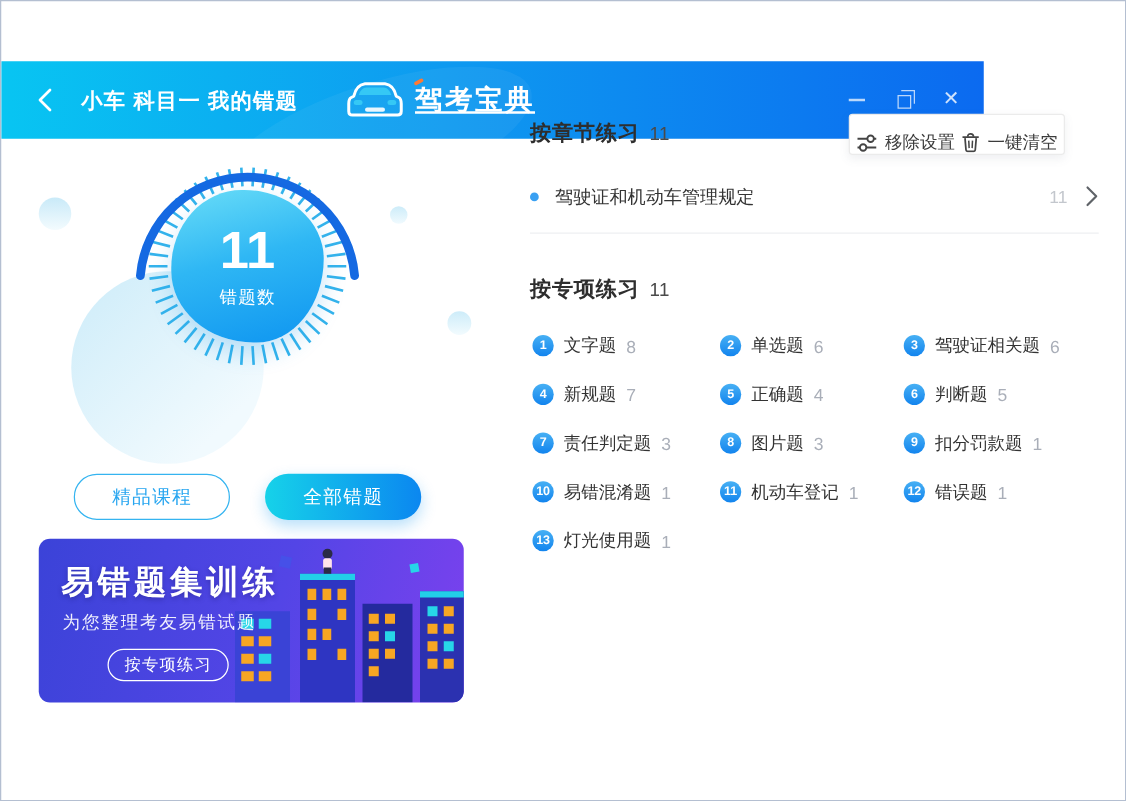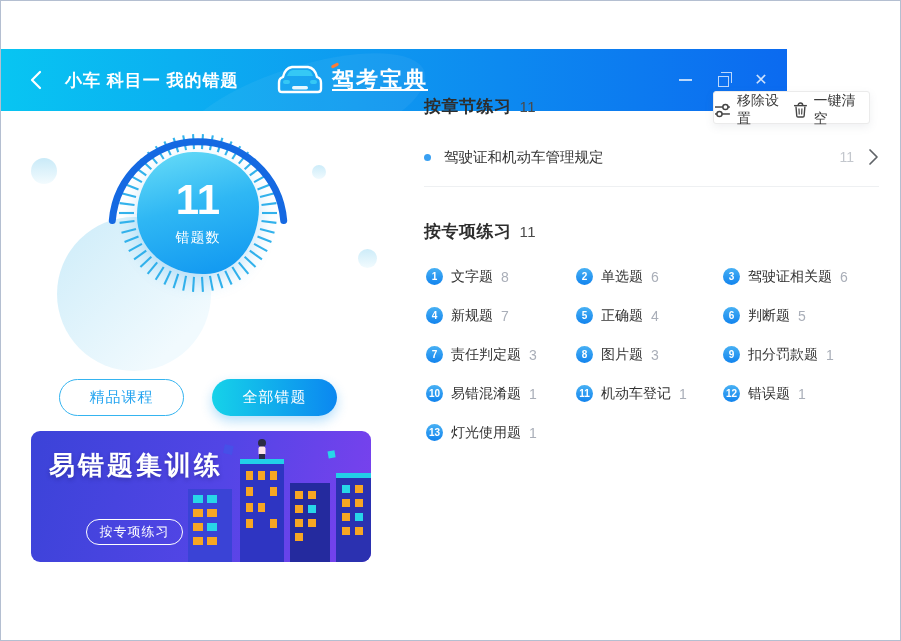--- a/index.html
+++ b/index.html
@@ -50,22 +50,22 @@
     background:linear-gradient(105deg,#3b43d8 0%,#5345e6 55%,#7c41ee 100%);cursor:pointer;}
   .banner-title{position:absolute;left:18px;top:17px;color:#fff;font-size:26px;font-weight:800;letter-spacing:3px;text-shadow:0 2px 4px rgba(20,20,90,.35);}
   .banner-sub{position:absolute;left:19px;top:58px;color:rgba(255,255,255,.92);font-size:14px;letter-spacing:1.5px;}
   .banner-cta{position:absolute;left:55px;top:88px;width:97px;height:26px;border:1.4px solid #fff;border-radius:14px;
     color:#fff;font-size:13px;display:flex;align-items:center;justify-content:center;letter-spacing:1px;cursor:pointer;}
   .banner-illus{position:absolute;right:-4px;bottom:0;}
 
   
   .sec-title{position:absolute;color:#2e2e2e;font-size:17px;font-weight:700;letter-spacing:.5px;}
   .sec-count{font-weight:400;color:#4a4a4a;font-size:15px;margin-left:8px;}
-  .tools-box{position:absolute;left:712px;top:90px;width:157px;height:33px;background:#fff;border:1px solid #ebebeb;
-    border-radius:3px;box-shadow:0 3px 8px rgba(100,110,130,.10);display:flex;align-items:flex-start;justify-content:space-evenly;}
+  .tools-box{position:absolute;left:678px;top:90px;width:173px;height:33px;background:#fff;border:1px solid #ebebeb;
+    border-radius:3px;box-shadow:0 3px 8px rgba(100,110,130,.10);display:flex;align-items:flex-end;justify-content:space-evenly;}
   .tool-btn{display:flex;align-items:center;gap:6px;color:#3c3c3c;font-size:14px;cursor:pointer;}
   .chapter-row{position:absolute;left:423px;top:142px;width:455px;height:28px;display:flex;align-items:center;cursor:pointer;}
   .bullet{width:7px;height:7px;border-radius:50%;background:#39a0f2;margin-right:13px;flex:none;}
   .chapter-label{font-size:14.5px;color:#333;flex:1;}
   .chapter-count{font-size:14px;color:#c3c7cd;margin-right:14px;}
   .divider{position:absolute;left:423px;top:185px;width:455px;height:1px;background:#eef0f2;}
 
   .special-grid{position:absolute;left:425px;top:256px;width:460px;display:grid;
     grid-template-columns:150px 147px auto;grid-auto-rows:39px;align-items:center;}
   .grid-item{display:flex;align-items:center;gap:8px;cursor:pointer;}
@@ -222,20 +222,21 @@
       <rect x="162" y="68" width="8" height="8" fill="#f7a623"></rect>
         <rect x="175" y="68" width="8" height="8" fill="#f7a623"></rect>
       <rect x="162" y="82" width="8" height="8" fill="#f7a623"></rect>
         <rect x="175" y="82" width="8" height="8" fill="#27d6e8"></rect>
       <rect x="162" y="96" width="8" height="8" fill="#f7a623"></rect>
         <rect x="175" y="96" width="8" height="8" fill="#f7a623"></rect>
       <rect x="44" y="14" width="9" height="9" fill="#4650e8" transform="rotate(12 48 18)"></rect>
       <rect x="148" y="20" width="7" height="7" fill="#27d6e8" transform="rotate(-10 151 23)"></rect>
     </svg>
     <div class="banner-title">易错题集训练</div>
+    <div class="banner-sub">为您整理考友易错试题</div>
     <div class="banner-cta">按专项练习</div>
   </div>
 
   <div class="sec-title" style="left:423px;top:94px;">
     <span>按章节练习</span><span class="sec-count">11</span>
   </div>
 
   <div class="tools-box">
     <div class="tool-btn">
       <svg width="17" height="15" viewBox="0 0 17 15">

